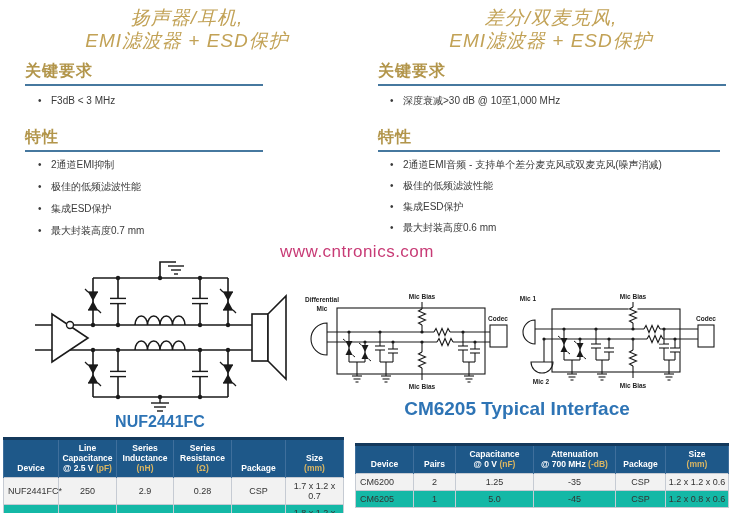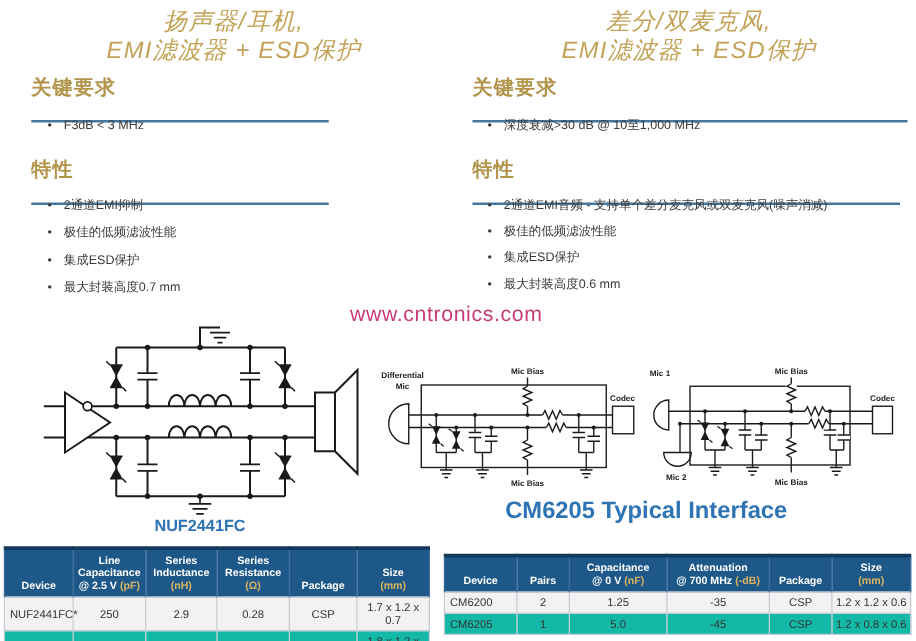--- a/index.html
+++ b/index.html
@@ -9,21 +9,21 @@
   }
   .abs{position:absolute;}
   
   .col-title{
     text-align:center;font-style:italic;font-size:19px;line-height:23px;
     color:#c2a256;letter-spacing:1px;font-weight:400;
   }
   
   .sec-head{
     color:#b2954a;font-weight:bold;font-size:16px;line-height:18px;
-    padding-bottom:16px;border-bottom:2px solid #46789f;letter-spacing:1px;
+    padding-bottom:4px;border-bottom:2px solid #46789f;letter-spacing:1px;
   }
   
   ul.blist{list-style:none;margin:0;padding:0;font-size:10px;line-height:22px;color:#3a3a3a;}
   ul.blist li{position:relative;padding-left:13px;}
   ul.blist li::before{content:"\2022";position:absolute;left:0;top:0;color:#3a3a3a;}
   
   .watermark{
     font-size:17px;letter-spacing:.5px;color:#be185d;opacity:.85;white-space:nowrap;
   }
   
@@ -139,21 +139,21 @@
       <circle cx="170" cy="100" r="2.2"></circle>
       <circle cx="198" cy="100" r="2.2"></circle>
     <circle cx="88" cy="28" r="2.2"></circle>
       <circle cx="130" cy="28" r="2.2"></circle>
       <circle cx="170" cy="28" r="2.2"></circle>
     <circle cx="88" cy="147" r="2.2"></circle>
       <circle cx="130" cy="147" r="2.2"></circle>
       <circle cx="170" cy="147" r="2.2"></circle>
   </g>
 </svg>
-<div class="abs diag-caption" style="left:30px;top:413px;width:260px;font-size:13px;">NUF2441FC</div>
+<div class="abs diag-caption" style="left:30px;top:413px;width:260px;font-size:16px;">NUF2441FC</div>
 
 <div class="abs col-title" style="left:375px;top:6px;width:352px;">
   <div>差分/双麦克风,</div>
   <div>EMI滤波器 + ESD保护</div>
 </div>
 
 <div class="abs sec-head" style="left:378px;top:62px;width:348px;">关键要求</div>
 <ul class="blist abs" style="left:390px;top:90px;width:330px;">
   <li><span>深度衰减&gt;30 dB @ 10至1,000 MHz</span></li>
 </ul>

